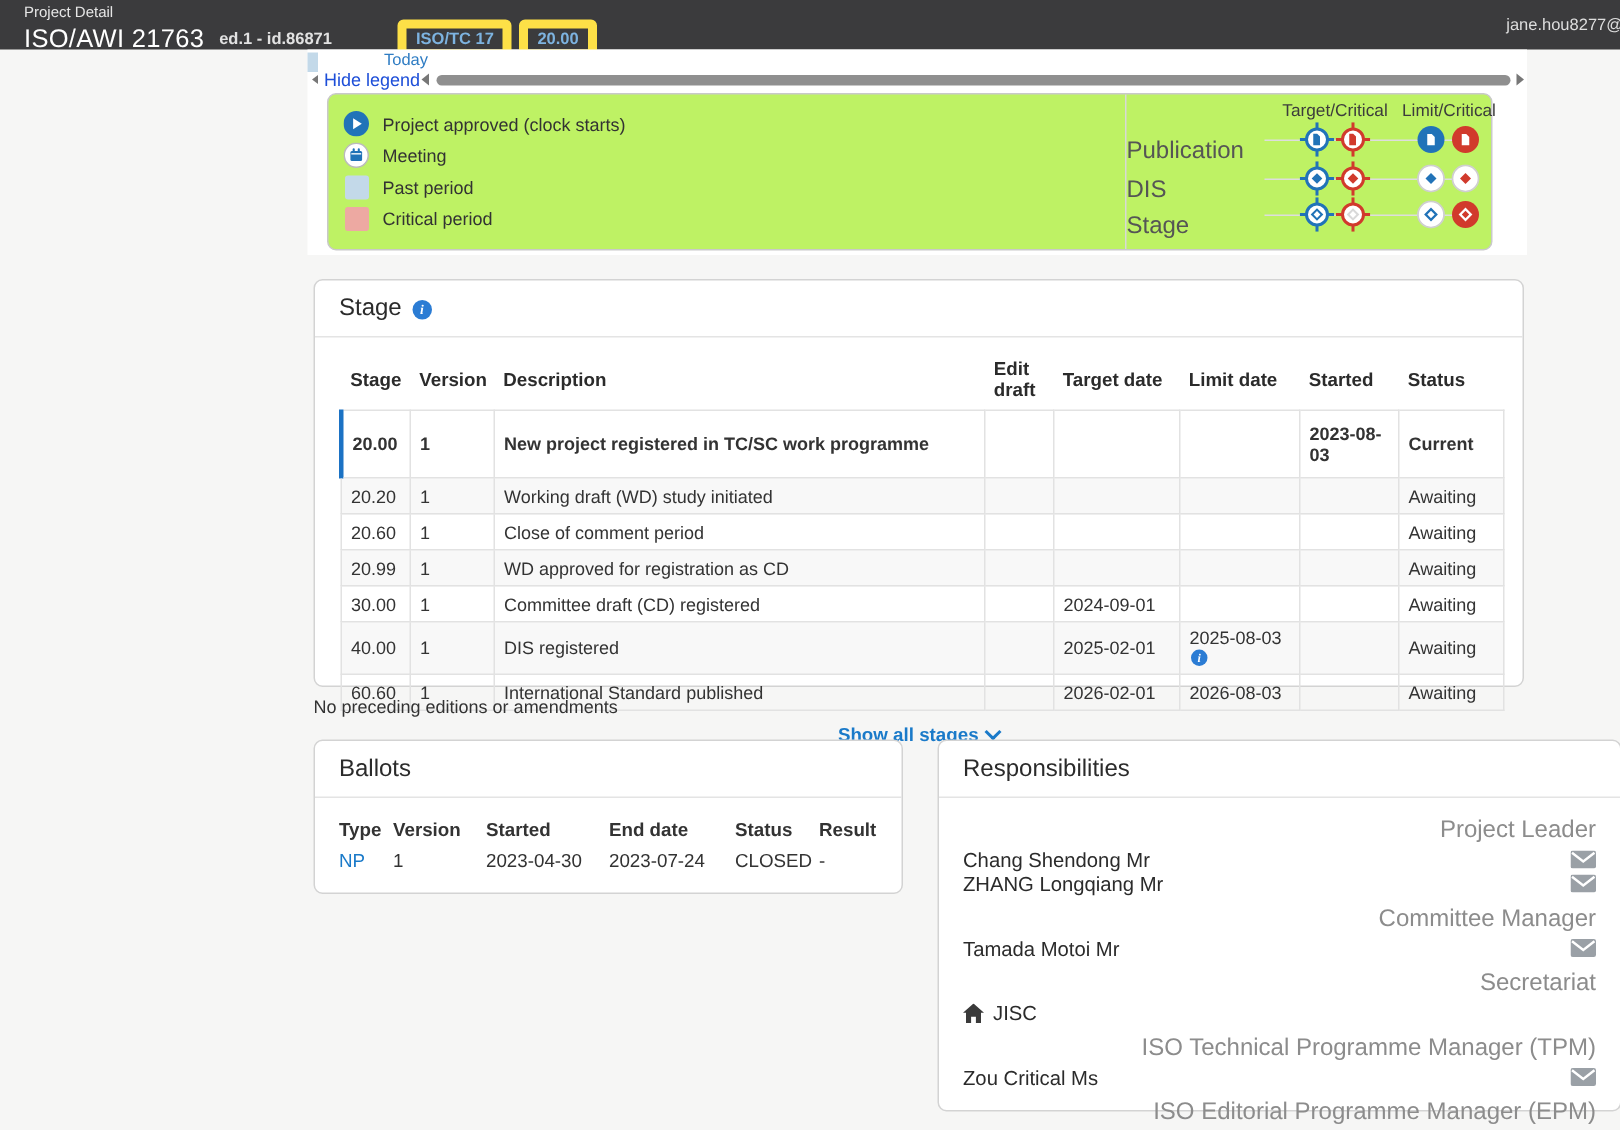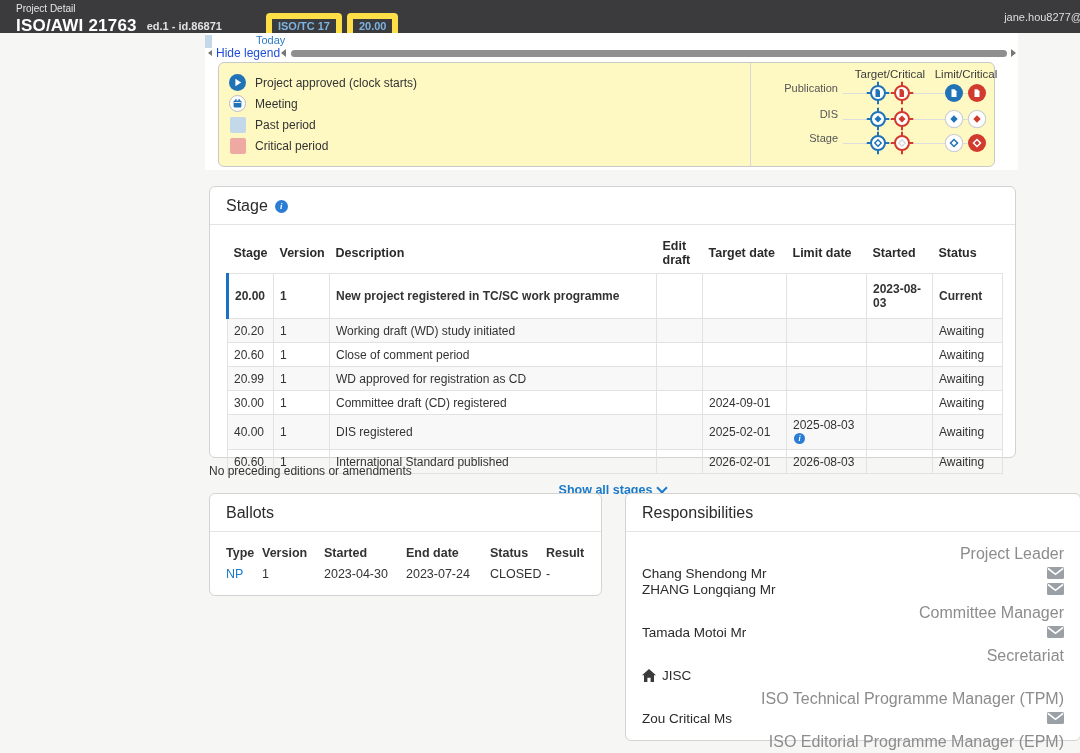--- a/index.html
+++ b/index.html
@@ -5,48 +5,48 @@
   html,body{margin:0;padding:0;}
   body{
     position:relative;width:1080px;height:753px;overflow:hidden;
     background:#f6f6f5;font-family:"Liberation Sans",sans-serif;
     -webkit-font-smoothing:antialiased;
   }
   
   .app-header{position:absolute;left:0;top:0;width:1080px;height:33px;background:#3b3b3d;color:#fff;}
   .hdr-eyebrow{position:absolute;left:16px;top:3px;font-size:10px;color:#e6e6e6;}
   .hdr-row{position:absolute;left:16px;top:13px;display:flex;align-items:center;gap:10px;}
-  .hdr-title{font-size:17px;font-weight:bold;color:#fff;letter-spacing:.2px;}
+  .hdr-title{font-size:17px;font-weight:normal;color:#fff;letter-spacing:.2px;}
   .hdr-edition{font-size:11px;font-weight:bold;color:#e2e2e2;}
   .hdr-badges{display:flex;gap:5px;margin-left:34px;}
   .badge{border:6px solid #fde047;border-radius:4px;padding:0 6px;font-size:11px;font-weight:bold;
          color:#7db3e0;line-height:14px;height:14px;display:inline-flex;align-items:center;cursor:pointer;}
   .hdr-user{position:absolute;right:-2px;top:11px;font-size:11px;color:#dedede;white-space:nowrap;}
   
   .timeline{position:absolute;left:205px;top:33px;width:813px;height:137px;background:#fff;}
   .past-sliver{position:absolute;left:0;top:2px;width:7px;height:13px;}
   .today{position:absolute;left:51px;top:1px;font-size:11px;}
   .hide-legend{position:absolute;left:3px;top:13px;font-size:12px;color:#1d4ed8;display:flex;align-items:center;gap:4px;cursor:pointer;}
   .tri-left{width:0;height:0;border-top:4px solid transparent;border-bottom:4px solid transparent;border-right:5px solid #777;}
   .tri-left.sm{border-top-width:3px;border-bottom-width:3px;border-right-width:4px;}
   .tri-right{width:0;height:0;border-top:4px solid transparent;border-bottom:4px solid transparent;border-left:5px solid #777;}
   .h-scrollbar{position:absolute;left:86px;top:17px;width:716px;height:7px;border-radius:4px;background:#8f8f8f;cursor:pointer;}
   .sb-left{position:absolute;left:76px;top:16px;}
   .sb-right{position:absolute;left:806px;top:16px;}
   
-  .legend-box{position:absolute;left:13px;top:29px;width:777px;height:105px;border:1px solid #c9c9c9;border-radius:6px;background:#fef9c3;display:flex;box-sizing:border-box;}
+  .legend-box{position:absolute;left:13px;top:29px;width:777px;height:105px;border:1px solid #c9c9c9;border-radius:6px;background:#bef264;display:flex;box-sizing:border-box;}
   .legend-left{width:532px;box-sizing:border-box;border-right:1px solid #d8d8d8;padding:9px 0 0 10px;}
   .legend-item{display:flex;align-items:center;gap:9px;height:21px;font-size:12px;color:#333;}
   .legend-ico{width:17px;height:17px;display:inline-flex;align-items:center;justify-content:center;}
   .swatch{display:inline-block;width:16px;height:16px;border-radius:2px;}
   .legend-right{flex:1;position:relative;}
   .mk-header{position:absolute;top:5px;font-size:11.5px;color:#3c3c3c;text-align:center;width:84px;}
   .mk-h1{left:97px;} .mk-h2{left:173px;}
   .mk-row{position:absolute;left:0;width:100%;height:25px;}
-  .mk-label{position:absolute;left:0;top:1px;width:87px;text-align:right;font-size:11px;color:#555;}
+  .mk-label{position:absolute;left:0;top:11px;width:87px;text-align:left;font-size:16px;color:#555;}
   .mk-line{position:absolute;left:92px;right:14px;top:12px;height:1px;background:#ddd;}
   .mk-ico{position:absolute;top:12px;transform:translate(-50%,-50%);display:inline-flex;}
   
   .panel{position:absolute;background:#fff;border:1px solid #d3d3d3;border-radius:6px;box-sizing:border-box;}
   .panel-title{display:flex;align-items:center;gap:7px;padding:10px 16px 9px;font-size:16px;color:#2b2b2b;border-bottom:1px solid #e4e4e4;}
   .info-ico{width:13px;height:13px;border-radius:50%;background:#2b7cd4;color:#fff;font-size:9px;font-weight:bold;
             display:inline-flex;align-items:center;justify-content:center;font-family:"Liberation Serif",serif;font-style:italic;cursor:pointer;}
   
   .stage-panel{left:209px;top:186px;width:807px;height:272px;}
   table.stage{border-collapse:collapse;margin:10px 16px 0;width:775px;font-size:12px;color:#333;table-layout:fixed;}

